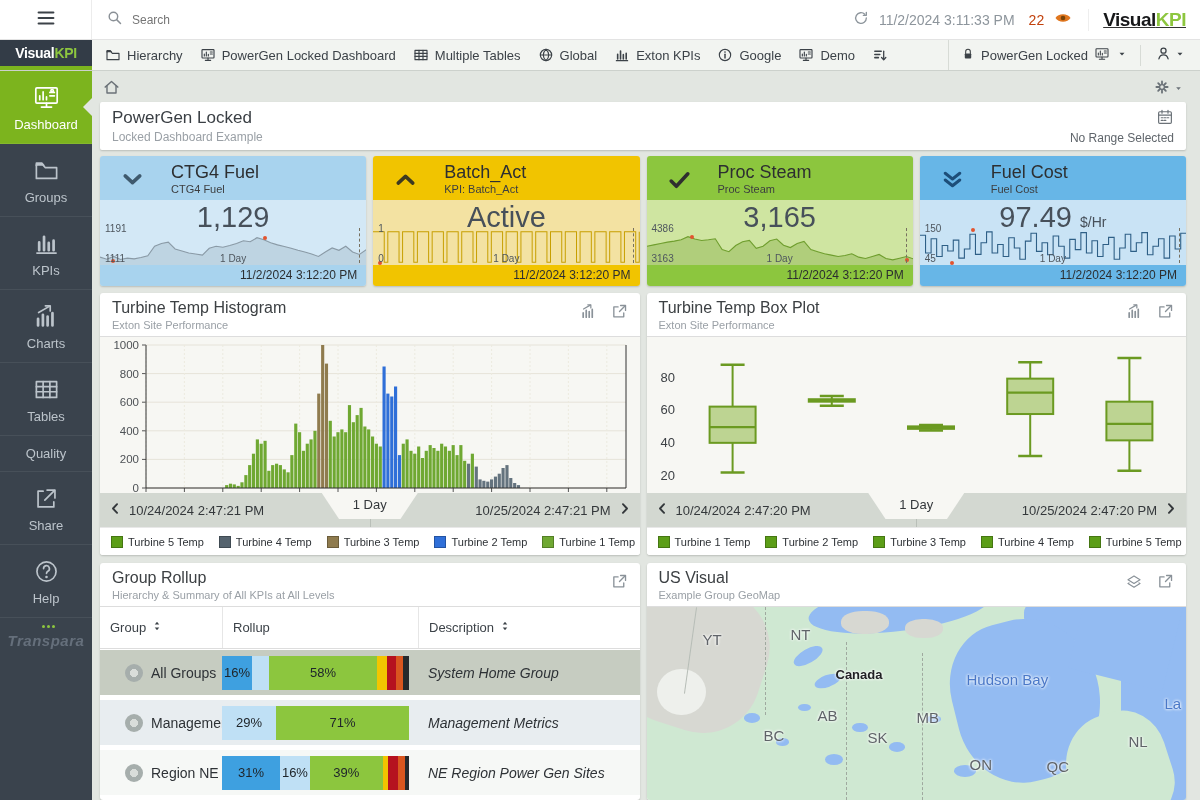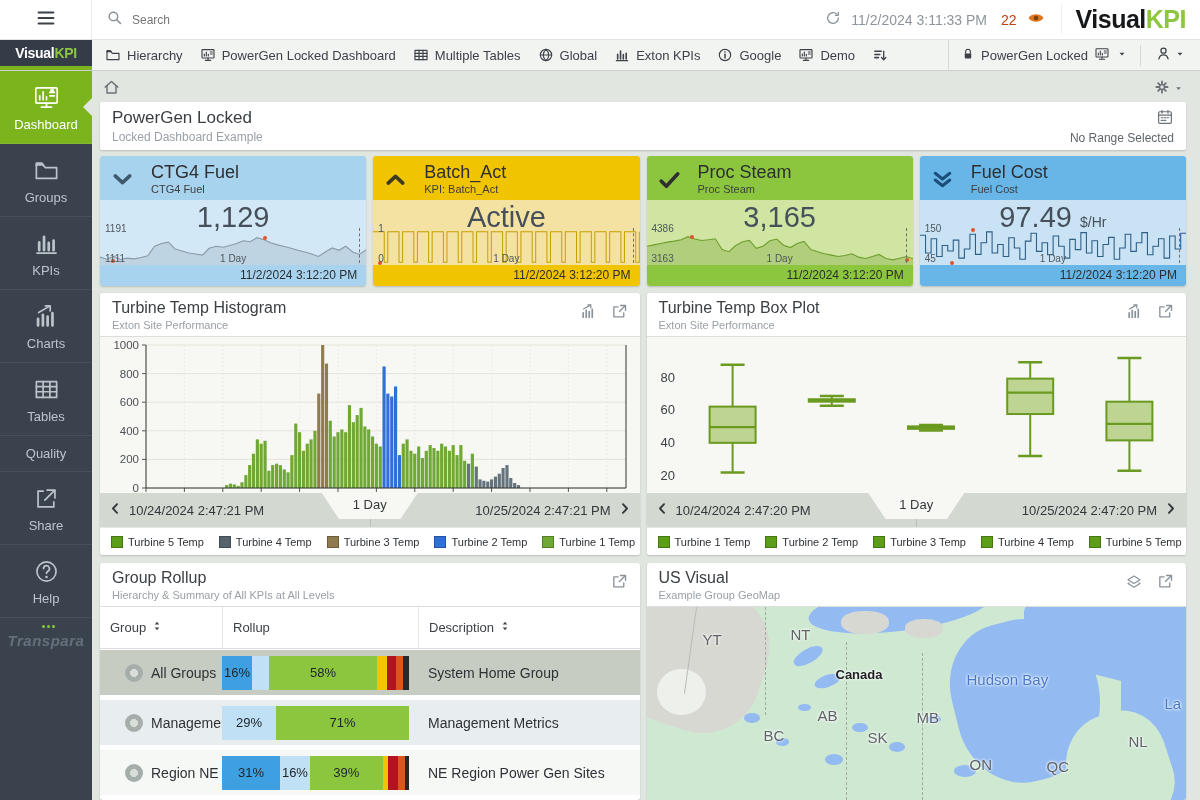--- a/index.html
+++ b/index.html
@@ -7,21 +7,21 @@
   body { font-family:"Liberation Sans", sans-serif; background:#e2e6e1; color:#333; }
 
   
   .topbar { height:40px; background:#fff; border-bottom:1px solid #e3e3e3; display:flex; align-items:center; }
   .burger { width:92px; height:100%; display:flex; align-items:center; justify-content:center; color:#3c4248; border-right:1px solid #ececec; cursor:pointer; }
   .searchwrap { flex:1; display:flex; align-items:center; gap:9px; padding-left:14px; color:#8a9096; }
   .searchwrap input { border:none; outline:none; font-size:12px; color:#0f172a; width:420px; font-family:"Liberation Sans",sans-serif; background:transparent; }
   .topright { display:flex; align-items:center; gap:10px; padding-right:14px; }
   .ts { color:#8d959c; font-size:14px; }
   .alerts { color:#c2410c; font-size:14px; margin-left:4px; }
-  .toplogo { font-size:25px; font-weight:bold; letter-spacing:-0.5px; border-left:1px solid #eee; padding-left:14px; margin-left:6px; }
+  .toplogo { font-size:19px; font-weight:bold; letter-spacing:-0.5px; border-left:1px solid #eee; padding-left:14px; margin-left:6px;text-decoration:underline; }
   .toplogo .lv { color:#17181a; } .toplogo .lk { color:#8dc63f; }
 
   
   .navbar { height:31px; background:#f2f4f1; border-bottom:1px solid #ccd1cc; display:flex; align-items:stretch; }
   .nav-logo { width:92px; background:#333c47; border-bottom:4px solid #7cb41e; display:flex; align-items:center; justify-content:center; font-weight:bold; font-size:14px; letter-spacing:-0.3px; }
   .nav-logo .lv { color:#fff; } .nav-logo .lk { color:#8dc63f; }
   .nav-items { flex:1; display:flex; align-items:center; gap:17px; padding:0 13px; }
   .nav-item { display:flex; align-items:center; gap:6px; font-size:13px; color:#3c4248; cursor:pointer; white-space:nowrap; }
   .nav-right { display:flex; align-items:center; gap:0; border-left:1px solid #d7dbd6; }
   .workspace { display:flex; align-items:center; gap:6px; font-size:13px; color:#3c4248; padding:0 12px; cursor:pointer; }
@@ -45,21 +45,21 @@
 
   .headercard { background:#fff; border-radius:2px; box-shadow:0 1px 2px rgba(0,0,0,0.18); padding:6px 12px 5px; display:flex; justify-content:space-between; }
   .headercard h1 { font-size:17px; font-weight:normal; color:#3a3f44; }
   .headercard .sub { font-size:12px; color:#9aa0a6; margin-top:2px; }
   .rangebox { display:flex; flex-direction:column; align-items:flex-end; color:#6b7278; }
   .rangebox .rl { font-size:12px; color:#5f656b; margin-top:1px; }
 
   
   .cardsrow { display:flex; gap:7px; margin-top:6px; height:138px; }
   .card { flex:1; border-radius:3px; overflow:hidden; display:flex; flex-direction:column; box-shadow:0 1px 2px rgba(0,0,0,0.18); cursor:pointer; }
-  .card-head { height:44px; display:flex; gap:16px; padding:7px 10px 0; }
+  .card-head { height:44px; display:flex; gap:26px; padding:7px 20px 0; }
   .card-head .ttl { font-size:18px; font-weight:500; color:#2d2f31; line-height:19px; }
   .card-head .sub { font-size:11px; color:#3c3e40; margin-top:1px; }
   .card-body { flex:1; position:relative; }
   .card-value { position:absolute; top:1px; left:0; right:0; text-align:center; font-size:29px; color:#47505a; }
   .card-value .unit { font-size:14px; color:#47505a; }
   .spark-zone { position:absolute; left:0; right:0; bottom:0; height:64%; }
   .spark-zone svg { position:absolute; inset:0; width:100%; height:100%; }
   .sp-hi { position:absolute; left:5px; top:-1px; font-size:10px; color:#4e565e; }
   .sp-lo { position:absolute; left:5px; bottom:1px; font-size:10px; color:#4e565e; }
   .sp-range { position:absolute; left:0; right:0; bottom:1px; text-align:center; font-size:10px; color:#4e565e; }
@@ -88,21 +88,21 @@
   .lg-sw { width:12px; height:12px; border:1px solid rgba(0,0,0,0.25); flex:none; }
 
   
   .tbl-head { display:flex; height:42px; align-items:center; border-bottom:1px solid #ddd; font-size:13px; color:#3c4248; background:#fff; }
   .tbl-head .c { display:flex; align-items:center; gap:5px; padding:0 10px; height:100%; }
   .c-group { width:122px; flex:none; } .c-rollup { width:196px; flex:none; border-left:1px solid #e6e6e6; } .c-desc { flex:1; border-left:1px solid #e6e6e6; }
   .tbl-rows { flex:1; overflow:hidden; padding-top:1px; }
   .tbl-row { display:flex; align-items:center; height:45px; margin-bottom:5px; font-size:14px; color:#2e3236; }
   .tbl-row .gcell { width:122px; flex:none; display:flex; align-items:center; gap:8px; padding-left:25px; }
   .tbl-row .rcell { width:196px; flex:none; padding-right:9px; }
-  .tbl-row .dcell { flex:1; padding-left:10px; }
+  .tbl-row .dcell { flex:1; padding-left:10px;font-style:italic; }
   .rbar { height:34px; display:flex; width:100%; overflow:hidden; }
   .rbar span { display:flex; align-items:center; justify-content:center; font-size:13px; color:#20262b; height:100%; }
   .donut { width:18px; height:18px; border-radius:50%; background:radial-gradient(circle at center, #d9ddda 0 4px, #a6aeac 4px 9px); flex:none; }
 
   
   .maparea { flex:1; position:relative; background:#cfe8d2; overflow:hidden; }
   .mshape { position:absolute; }
   .mlabel { position:absolute; font-size:15px; color:#5f6368; text-shadow:0 0 3px #fff,0 0 3px #fff; white-space:nowrap; z-index:5; }
   .mlabel.country { font-size:13px; font-weight:bold; color:#202124; }
   .mlabel.water { color:#4a78c8; }

